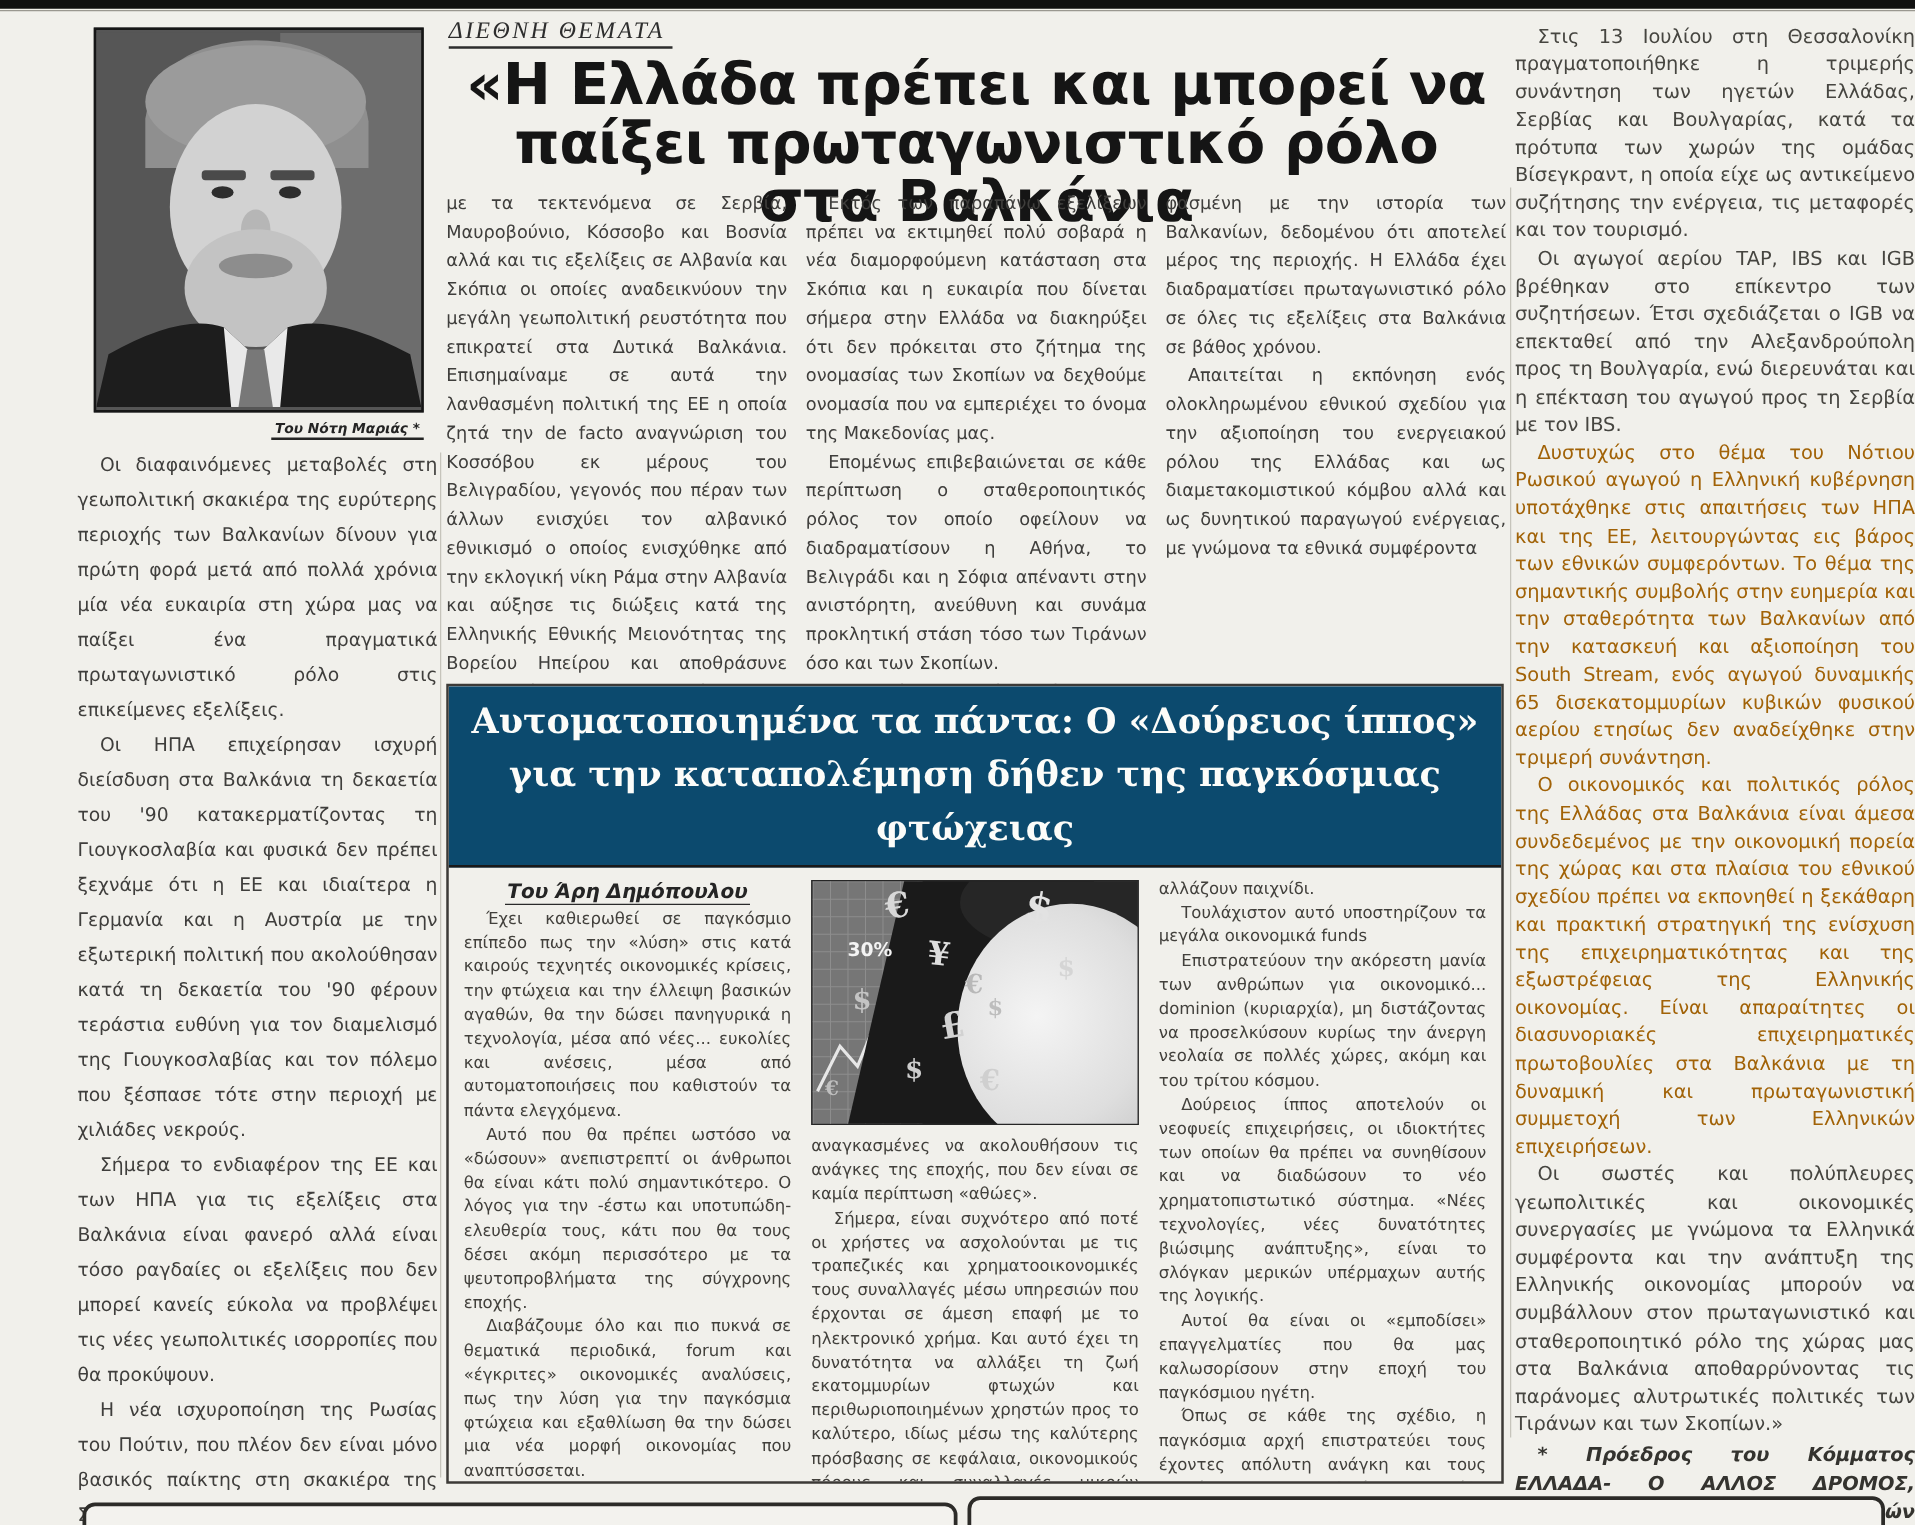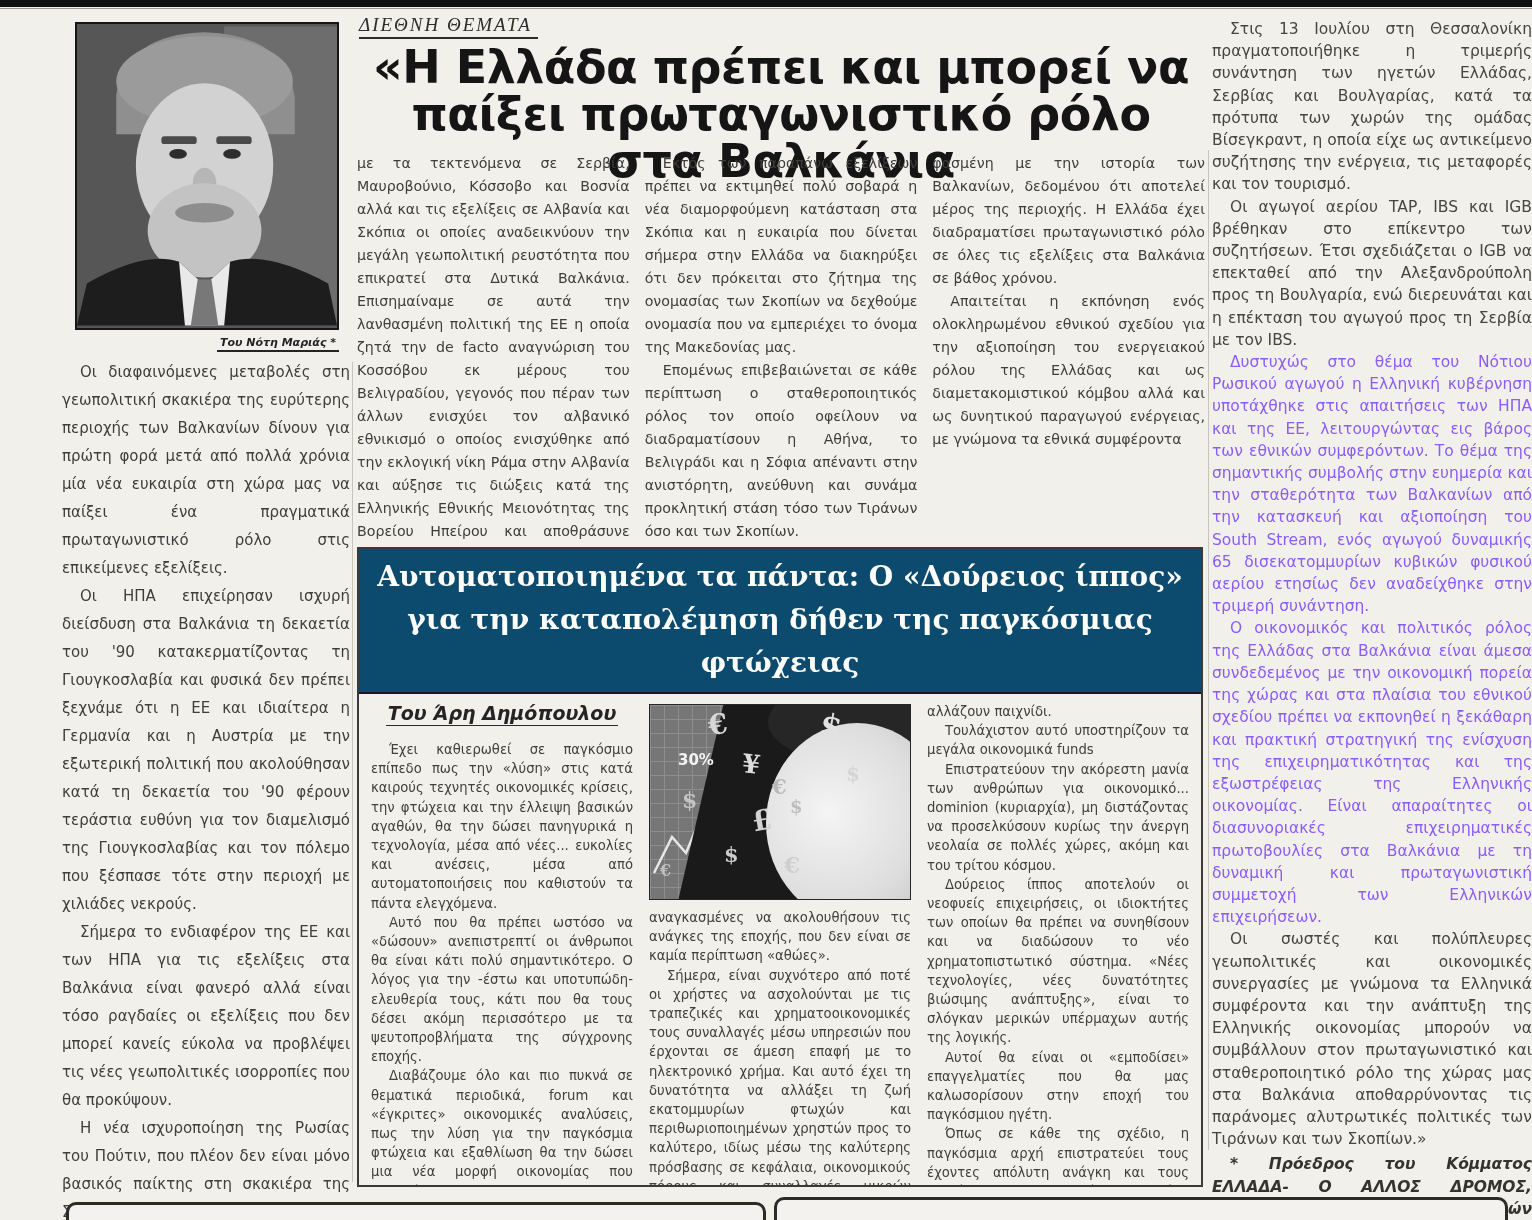--- a/index.html
+++ b/index.html
@@ -30,33 +30,33 @@
           font-style:italic;font-size:19px;letter-spacing:2px;color:#2d2d2d;
           border-bottom:2px solid #2d2d2d;padding:0 6px 1px 0;}
   .headline{position:absolute;left:357px;top:44px;width:848px;margin:0;
           font-weight:bold;font-size:46px;line-height:47px;text-align:center;
           color:#151515;letter-spacing:-0.5px;}
   .main-cols{position:absolute;left:357px;top:152px;width:848px;display:flex;gap:15px;}
   .mcol{flex:1;font-size:14.2px;line-height:23px;}
 
   .right-col{position:absolute;left:1212px;top:18px;width:320px;
           font-size:15.5px;line-height:22.2px;color:#464540;}
-  .right-col p:nth-child(3),.right-col p:nth-child(4){color:#8b5cf6;}
+  .right-col p:nth-child(3),.right-col p:nth-child(4){color:#a16207;}
   .footnote{font-style:italic;font-weight:bold;margin-top:3px;color:#34332f;}
 
   
   .box{position:absolute;left:357px;top:547px;width:846px;height:640px;box-sizing:border-box;
        border:2px solid #3c3a37;background:#f1f0eb;overflow:hidden;}
   .box-head{background:#0c4a6e;border-bottom:2px solid #191919;color:#fcfcf9;
        text-align:center;font-family:"DejaVu Serif",serif;font-weight:bold;
        font-size:28px;line-height:43px;padding:6px 10px 8px 10px;}
   .box-cols{display:flex;gap:16px;padding:8px 12px 10px 12px;}
   .bcol{flex:1;font-size:13.2px;line-height:19.2px;color:#42403c;}
-  .byline{text-align:center;font-style:italic;font-weight:bold;font-size:19px;
-       line-height:22px;color:#242424;margin-bottom:16px;}
+  .byline{text-align:center;font-style:italic;font-weight:bold;font-size:16px;
+       line-height:22px;color:#242424;margin-bottom:2px;}
   .byline span{border-bottom:1.5px solid #2a2a2a;padding:0 2px 1px 2px;}
 
   
   .money{position:relative;width:100%;height:196px;border:1px solid #262626;margin:2px 0 8px 0;
        background:#3e3e3e;overflow:hidden;box-sizing:border-box;}
   .chart-zone{position:absolute;left:0;top:0;width:88px;height:196px;background-color:#767676;
        background-image:linear-gradient(#8d8d8d 1px,transparent 1px),
                         linear-gradient(90deg,#8d8d8d 1px,transparent 1px);
        background-size:14px 14px;}
   .pct{position:absolute;left:4px;top:46px;font-weight:bold;font-size:15px;color:#f3f3f3;z-index:4;margin-left:24px;}

